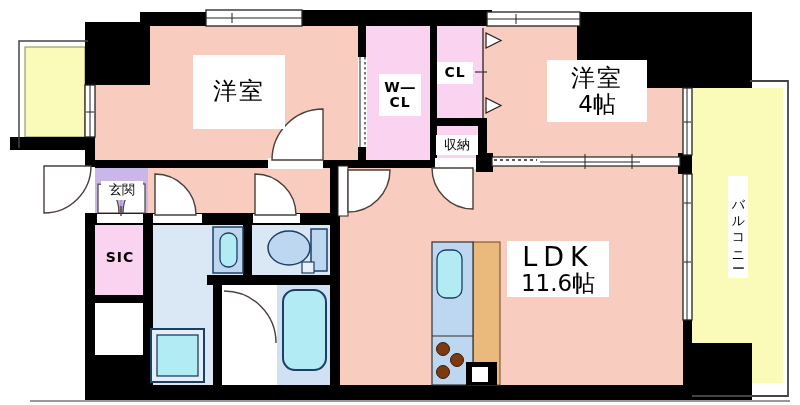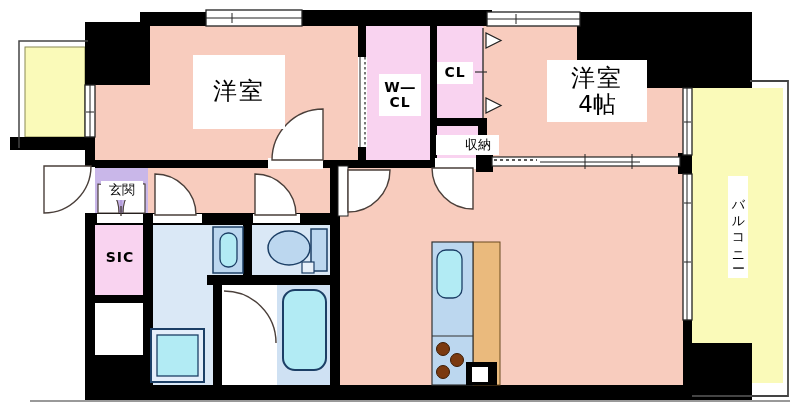--- a/index.html
+++ b/index.html
@@ -196,31 +196,35 @@
 
   <div class="lbl" style="left:193px;top:55px;width:92px;height:74px;">
     <span class="room-name">洋室</span>
   </div>
 
   <div class="lbl" style="left:547px;top:60px;width:100px;height:62px;">
     <span class="room-name">洋室</span>
     <span class="room-size">4帖</span>
   </div>
 
+  <div class="lbl" style="left:507px;top:241px;width:102px;height:56px;">
+    <span class="ldk-name">LDK</span>
+    <span class="room-size">11.6帖</span>
+  </div>
 
   <div class="lbl small-lbl" style="left:379px;top:74px;width:42px;height:42px;">
     <span>W―</span>
     <span>CL</span>
   </div>
 
   <div class="lbl small-lbl" style="left:437px;top:62px;width:36px;height:22px;">
     <span>CL</span>
   </div>
 
-  <div class="lbl tiny-lbl" style="left:436px;top:135px;width:42px;height:20px;padding-left:21px;">
+  <div class="lbl tiny-lbl" style="left:436px;top:135px;width:42px;height:20px;">
     <span>収納</span>
   </div>
 
   <div class="lbl tiny-lbl" style="left:101px;top:181px;width:42px;height:19px;">
     <span>玄関</span>
   </div>
 
   <div class="lbl small-lbl clear" style="left:98px;top:246px;width:44px;height:24px;justify-content:center;">
     <span>SIC</span>
   </div>

